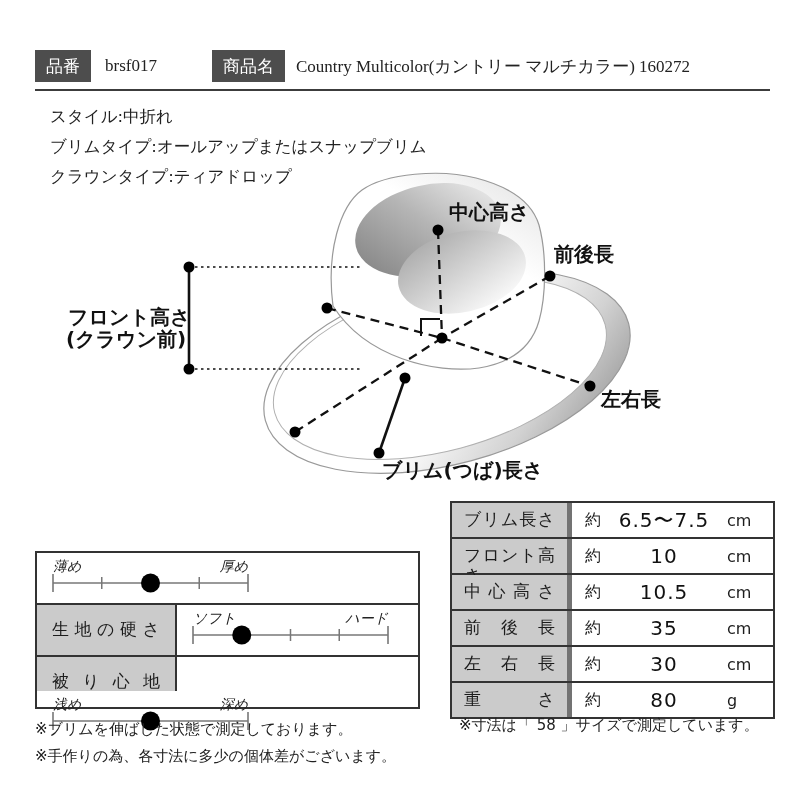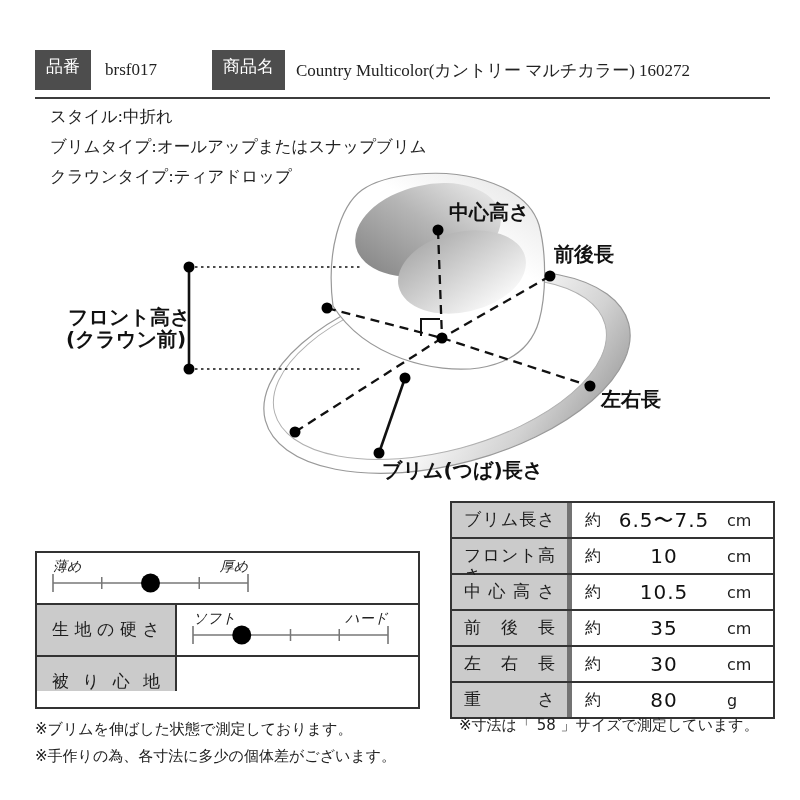--- a/index.html
+++ b/index.html
@@ -9,21 +9,21 @@
     font-family:"DejaVu Sans","Liberation Sans",sans-serif;
   }
   .abs{position:absolute;}
 
   
   .header{
     left:35px;top:50px;width:735px;display:flex;align-items:center;
     padding-bottom:7px;border-bottom:2px solid #3c3c3c;
   }
   .badge{
-    background:#4d4d4d;color:#ffffff;font-size:17px;height:40px;line-height:32px;
+    background:#4d4d4d;color:#ffffff;font-size:17px;height:32px;line-height:32px;
     padding:0 11px;flex:none;
   }
   .hval{font-size:17px;color:#222;white-space:nowrap;font-family:Liberation Serif, serif;}
   .hval.code{width:107px;margin-left:14px;}
   .hval.name{margin-left:11px;}
 
   
   .specs{left:50px;top:102px;font-size:16.5px;line-height:30px;color:#222;}
 
   
@@ -188,20 +188,32 @@
           <line x1="208" y1="13" x2="208" y2="31" stroke="#777" stroke-width="1.6"></line>
           <line x1="61.75" y1="16" x2="61.75" y2="28" stroke="#777" stroke-width="1.5"></line>
           <line x1="110.5" y1="16" x2="110.5" y2="28" stroke="#777" stroke-width="1.5"></line>
           <line x1="159.25" y1="16" x2="159.25" y2="28" stroke="#777" stroke-width="1.5"></line>
           <circle cx="61.75" cy="22" r="9.5" fill="#000"></circle>
         </svg>
       </div>
     </div>
     <div class="f-row">
       <div class="f-label">被り心地</div>
+      <div class="f-slider">
+        <div class="scale-labels">
+          <span>浅め</span>
+          <span>深め</span>
+        </div>
+        <svg class="track" width="228" height="40">
+          <line x1="13" y1="22" x2="208" y2="22" stroke="#777" stroke-width="1.6"></line>
+          <line x1="13" y1="13" x2="13" y2="31" stroke="#777" stroke-width="1.6"></line>
+          <line x1="208" y1="13" x2="208" y2="31" stroke="#777" stroke-width="1.6"></line>
+          <circle cx="110.5" cy="22" r="9.5" fill="#000"></circle>
+        </svg>
+      </div>
     </div>
   </div>
 
 <div class="abs m-table">
     <div class="m-row">
       <div class="m-label">ブリム長さ</div>
       <div class="m-val">
         <span class="m-prefix">約</span>
         <span class="m-num">6.5〜7.5</span>
         <span class="m-unit">cm</span>

